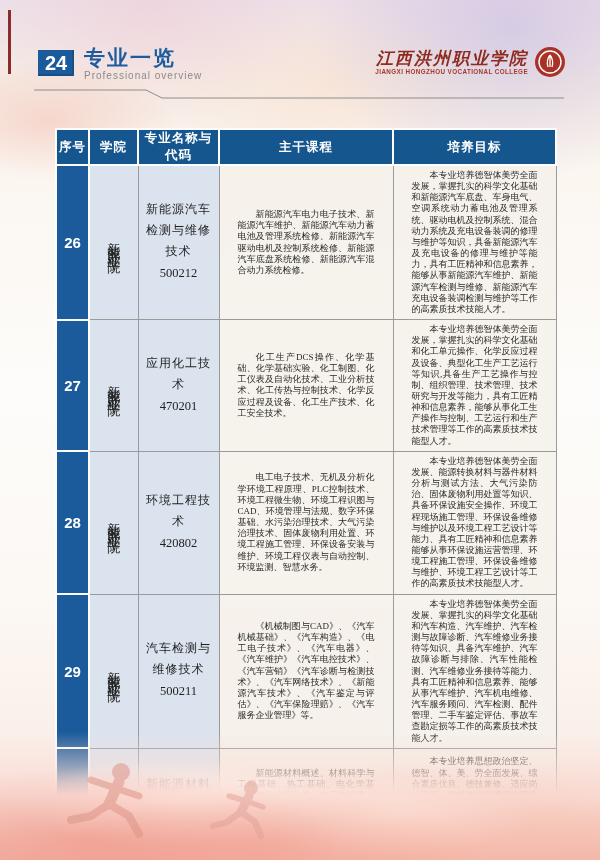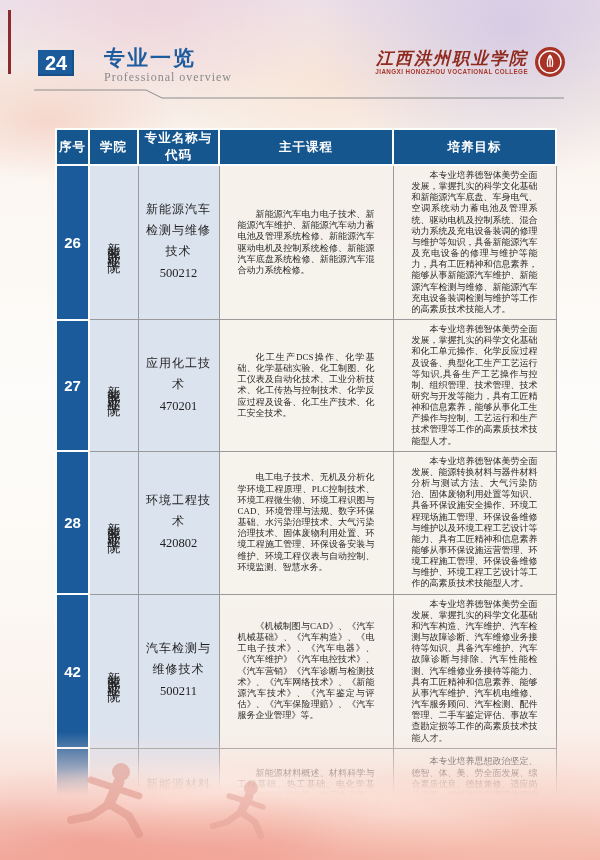--- a/index.html
+++ b/index.html
@@ -15,23 +15,23 @@
       linear-gradient(180deg,#ecdfe9 0%,#f6ece4 10%,#fbf6f0 20%,#fdfcfa 45%,#fcf8f4 70%,#faeee8 88%,#f7ddd3 100%);
   }
   
   .red-tick { position:absolute; left:8px; top:10px; width:3px; height:64px; background:#8c2b2b; }
   .hdr { position:absolute; left:38px; top:46px; right:34px; height:58px; }
   .pagenum {
     position:absolute; left:0; top:4px; width:36px; height:26px; background:#1b5b9b;
     color:#fff; font-family:"Liberation Sans","DejaVu Sans",sans-serif; font-weight:bold;
     font-size:20px; text-align:center; line-height:26px; box-shadow:inset -2px -2px 0 rgba(0,0,0,.12);
   }
-  .titles { position:absolute; left:46px; top:0;margin-left:20px; }
+  .titles { position:absolute; left:46px; top:0; }
   .title-cn { color:#1d5c9e; font-size:21px; font-weight:bold; letter-spacing:2px; line-height:24px; }
-  .title-en { color:#8a8a8a; font-size:12px; letter-spacing:1px; font-family:Liberation Serif, serif; }
+  .title-en { color:#8a8a8a; font-size:10px; letter-spacing:1px; font-family:Liberation Sans, sans-serif; }
   .rule { position:absolute; left:-4px; top:40px; }
   .logo { position:absolute; right:0; top:0; display:flex; align-items:center; gap:6px; }
   .logo-txt { text-align:right; }
   .logo-cn { color:#8f2a1f; font-size:17px; font-weight:bold; font-style:italic; letter-spacing:2px; line-height:19px; white-space:nowrap; }
   .logo-en { color:#a5392c; font-size:6.3px; font-weight:bold; letter-spacing:.4px; font-family:"Liberation Sans",sans-serif; white-space:nowrap; }
   .seal { width:32px; height:32px; flex:0 0 auto; }
   
   table.majors {
     position:absolute; left:55px; top:128px; width:500px;
     border-collapse:collapse; table-layout:fixed;
@@ -161,21 +161,21 @@
           <div class="mcode">420802</div>
         </td>
         <td class="courses">
             <p class="blk">电工电子技术、无机及分析化学环境工程原理、PLC控制技术、环境工程微生物、环境工程识图与CAD、环境管理与法规、数字环保基础、水污染治理技术、大气污染治理技术、固体废物利用处置、环境工程施工管理、环保设备安装与维护、环境工程仪表与自动控制、环境监测、智慧水务。</p>
           </td>
         <td class="objective">
             <p class="blk">本专业培养德智体美劳全面发展、能源转换材料与器件材料分析与测试方法、大气污染防治、固体废物利用处置等知识、具备环保设施安全操作、环境工程现场施工管理、环保设备维修与维护以及环境工程工艺设计等能力、具有工匠精神和信息素养能够从事环保设施运营管理、环境工程施工管理、环保设备维修与维护、环境工程工艺设计等工作的高素质技术技能型人才。</p>
           </td>
       </tr>
       <tr class="r3">
-        <td class="no">42</td>
+        <td class="no">29</td>
         <td class="college">
             <div class="vert">新能源产业学院</div>
           </td>
         <td class="major">
           <div class="mname">汽车检测与维修技术</div>
           <div class="mcode">500211</div>
         </td>
         <td class="courses">
             <p class="blk">《机械制图与CAD》、《汽车机械基础》、《汽车构造》、《电工电子技术》、《汽车电器》、《汽车维护》《汽车电控技术》、《汽车营销》《汽车诊断与检测技术》、《汽车网络技术》、《新能源汽车技术》、《汽车鉴定与评估》、《汽车保险理赔》、《汽车服务企业管理》等。</p>
           </td>

